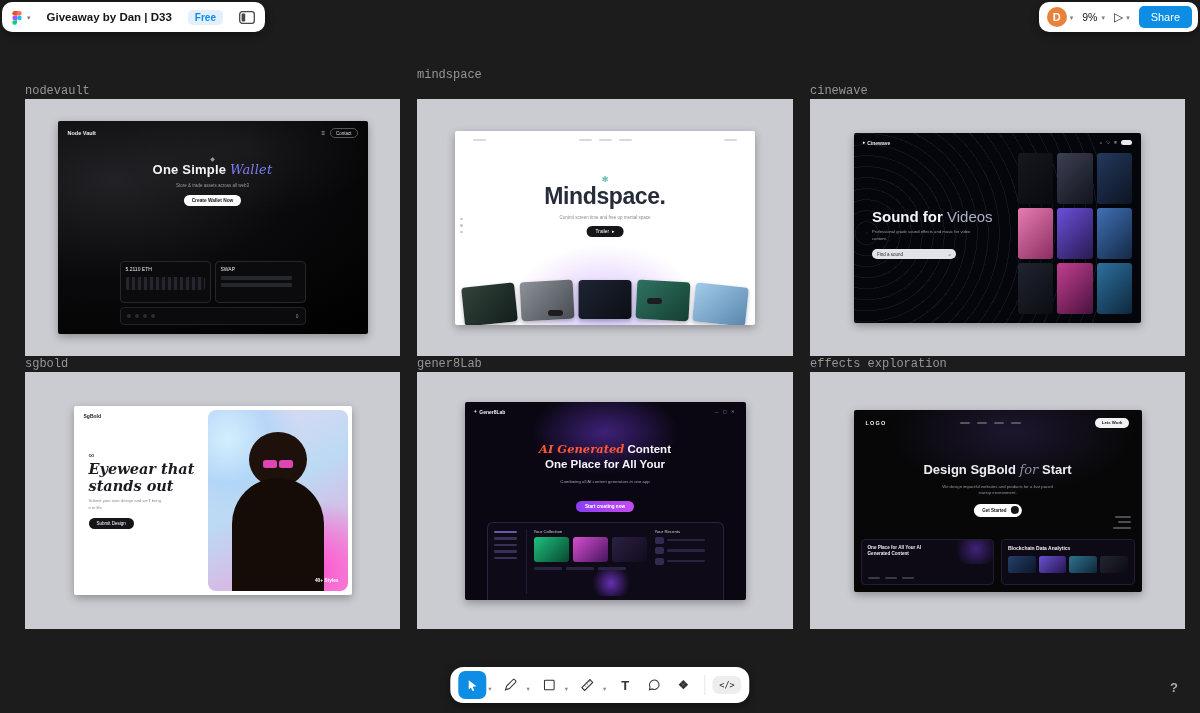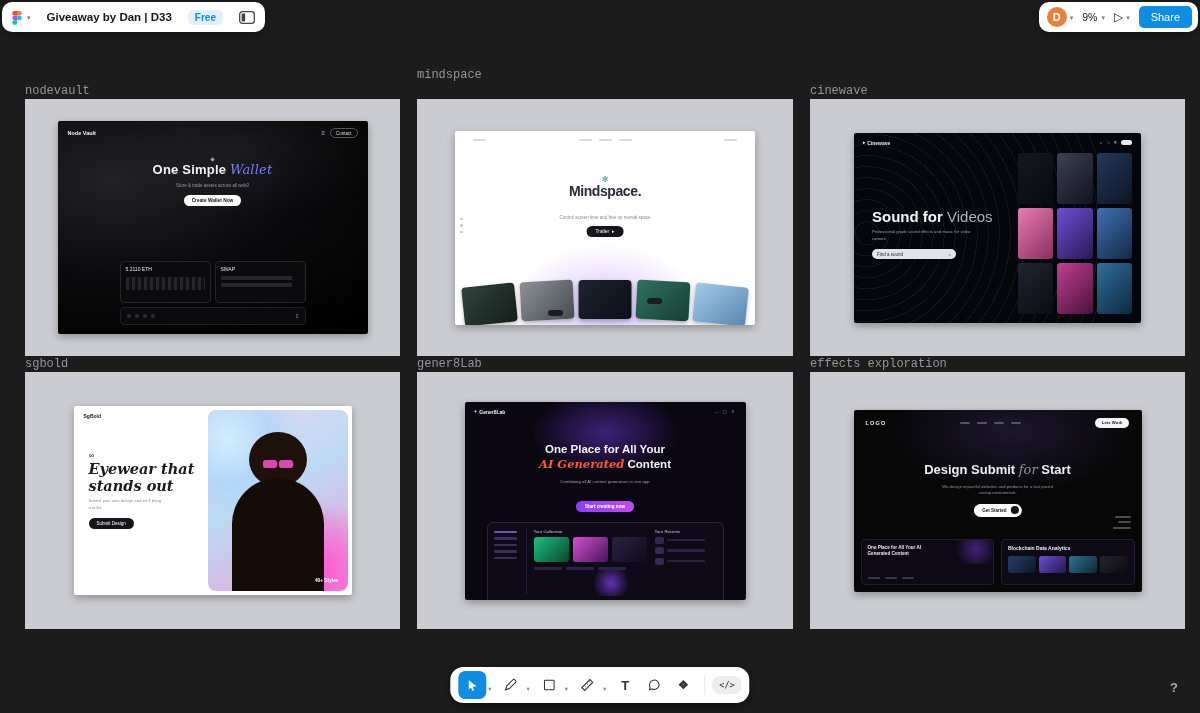--- a/index.html
+++ b/index.html
@@ -74,21 +74,21 @@
   
   .t-mind{width:300px;height:194px;background:#fff;color:#222;}
   .m-glow{position:absolute;left:8%;right:8%;bottom:-18%;height:78%;
      background:radial-gradient(50% 58% at 50% 68%, rgba(168,140,250,.55), rgba(219,184,254,.28) 52%, transparent 76%);}
   .m-nav{position:absolute;top:8px;left:18px;right:18px;display:flex;justify-content:space-between;align-items:center;}
   .m-nav .bar{width:13px;background:#d9d9de;}
   .m-navc{display:flex;gap:7px;}
   .m-side{position:absolute;left:5px;top:45%;display:flex;flex-direction:column;gap:4px;}
   .m-side i{width:2.5px;height:2.5px;border-radius:50%;background:#c9c9cf;}
   .m-icon{position:absolute;top:44px;left:0;right:0;text-align:center;font-size:8px;color:#2ba49f;}
-  .m-title{position:absolute;top:52px;left:0;right:0;text-align:center;font-size:14px;font-weight:700;color:#272c3a;letter-spacing:-.4px;}
+  .m-title{position:absolute;top:52px;left:0;right:0;text-align:center;font-size:23px;font-weight:700;color:#272c3a;letter-spacing:-.4px;}
   .m-sub{position:absolute;top:84px;left:0;right:0;text-align:center;font-size:4.5px;color:#8b8b94;}
   .m-cta{position:absolute;top:95px;left:50%;transform:translateX(-50%);background:#15151a;color:#fff;
          font-size:4.8px;padding:3px 9px;border-radius:8px;display:flex;align-items:center;gap:3px;}
   .m-cards{position:absolute;bottom:6px;left:50%;transform:translateX(-50%);display:flex;gap:5px;}
   .m-card{width:53px;height:39px;border-radius:4px;box-shadow:0 2px 4px rgba(0,0,0,.28);}
   .mc1{background:linear-gradient(135deg,#33433c,#121e1a);transform:rotate(-6deg) translateY(5px);}
   .mc2{background:linear-gradient(135deg,#8d9198,#474b52);transform:rotate(-3deg) translateY(1px);}
   .mc3{background:linear-gradient(135deg,#1e2433,#0b0e15);}
   .mc4{background:linear-gradient(135deg,#2f7260,#153f33);transform:rotate(3deg) translateY(1px);}
   .mc5{background:linear-gradient(135deg,#a3cbe9,#5a86af);transform:rotate(6deg) translateY(5px);}
@@ -411,22 +411,22 @@
           <span class="g-bicon">✦</span>
           <span>Gener8Lab</span>
         </span>
         <span class="g-win">
           <span>—</span>
           <span>▢</span>
           <span>✕</span>
         </span>
       </div>
       <div class="g-h1">
+        <div><span class="g-accent">AI Generated</span><span> Content</span></div>
         <div>One Place for All Your</div>
-        <div><span class="g-accent">AI Generated</span><span> Content</span></div>
       </div>
       <div class="g-sub">Combining all AI content generators in one app</div>
       <div class="g-cta">Start creating now</div>
       <div class="g-dash">
         <div class="g-side">
           <i class="bar"></i>
           <i class="bar"></i>
           <i class="bar"></i>
           <i class="bar"></i>
           <i class="bar"></i>
@@ -470,21 +470,21 @@
       <div class="a-nav">
         <span class="a-brand">LOGO</span>
         <span class="a-links">
           <i class="bar"></i>
           <i class="bar"></i>
           <i class="bar"></i>
           <i class="bar"></i>
         </span>
         <span class="a-cta">Lets Work</span>
       </div>
-      <div class="a-h1"><span>Design Submit </span><span class="a-for">for</span><span> Start</span></div>
+      <div class="a-h1"><span>Design SgBold </span><span class="a-for">for</span><span> Start</span></div>
       <div class="a-sub">We design impactful websites and products for a fast paced startup environment.</div>
       <div class="a-gs">
         <span>Get Started</span>
         <span class="a-dot"></span>
       </div>
       <div class="a-side">
         <i class="bar" style="width:16px"></i>
         <i class="bar" style="width:13px"></i>
         <i class="bar" style="width:18px"></i>
       </div>

